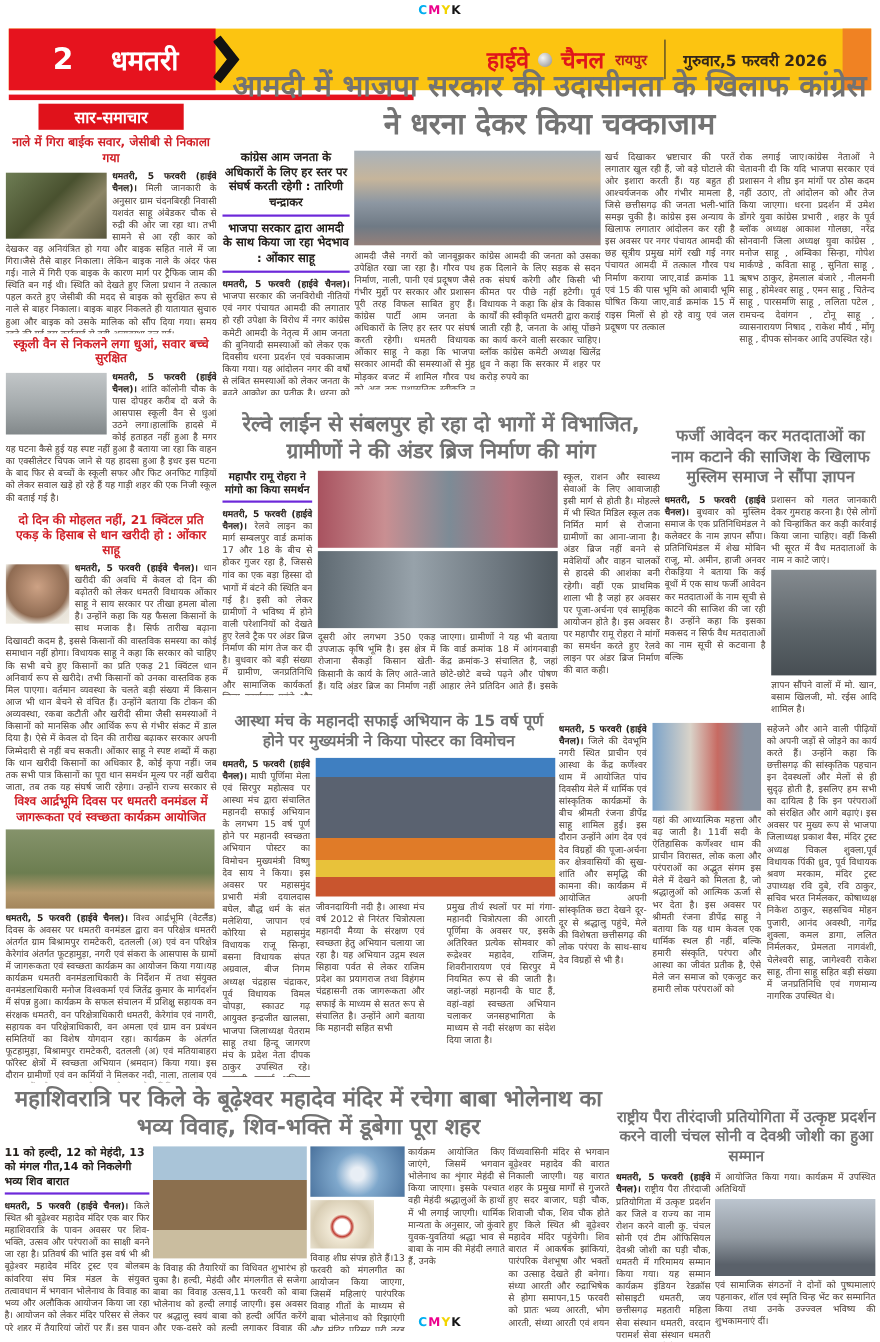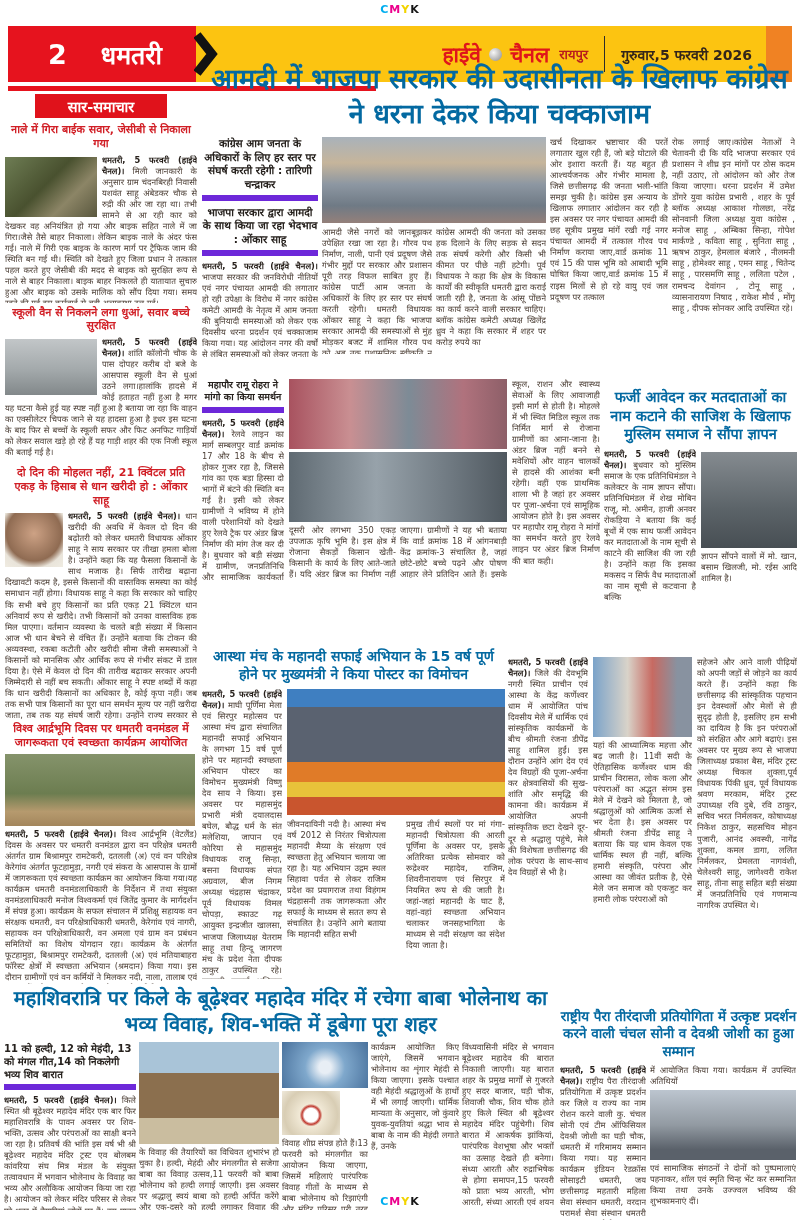--- a/index.html
+++ b/index.html
@@ -23,23 +23,23 @@
   .city{color:#b91c1c;font-size:13px;font-weight:bold;margin-left:2px;}
   .vdiv{width:1px;height:36px;background:#2b2b2b;margin:0 8px;}
   .mdate{color:#33261a;font-size:14px;font-weight:bold;}
   #red-underbar{position:absolute;left:8px;top:86px;width:368px;height:5px;background:#e6131e;}
 
   
   .bt{font-size:8.3px;line-height:1.33;text-align:justify;color:#4e4138;margin:0 0 3px 0;}
   .dl{font-weight:bold;color:#27201b;}
   .clip{overflow:hidden;}
   .rh{color:#d11f26;font-weight:bold;text-align:center;line-height:1.25;}
-  .bh{color:#0369a1;font-weight:bold;text-align:center;line-height:1.28;}
+  .bh{color:#737373;font-weight:bold;text-align:center;line-height:1.28;}
   .sh{font-weight:bold;color:#26211d;text-align:center;font-size:10.5px;line-height:1.3;
-      border-bottom:6px solid #6d28d9;padding-bottom:3px;margin-bottom:5px;}
+      border-bottom:2px solid #6d28d9;padding-bottom:3px;margin-bottom:5px;}
   .photo{background:#999;}
 
   
   #brief{position:absolute;left:5px;top:94px;width:192px;height:890px;overflow:hidden;}
   #brief-banner{width:132px;margin:0 auto 5px auto;background:#e0121b;color:#fff;
       font-weight:bold;font-size:14.5px;text-align:center;padding:2px 0;}
   #brief .rh{font-size:11px;margin:3px 0 4px 0;}
   .ph-l{float:left;margin:2px 5px 2px 0;}
   .p-jcb{width:92px;height:60px;background:linear-gradient(135deg,#6e7d54,#49512f 45%,#8c8566 70%,#59573e);}
   .p-fog{width:92px;height:56px;background:linear-gradient(180deg,#c2c6c8,#a3a9ab 55%,#82888a);}
@@ -215,20 +215,21 @@
           <div class="bt">आमदी जैसे नगरों को जानबूझकर उपेक्षित रखा जा रहा है। गौरव पथ निर्माण, नाली, पानी एवं प्रदूषण जैसे गंभीर मुद्दों पर सरकार और प्रशासन पूरी तरह विफल साबित हुए हैं। कांग्रेस पार्टी आम जनता के अधिकारों के लिए हर स्तर पर संघर्ष करती रहेगी। धमतरी विधायक ओंकार साहू ने कहा कि भाजपा सरकार आमदी की समस्याओं से मुंह मोड़कर बजट में शामिल गौरव पथ को अब तक प्रशासनिक स्वीकृति न देकर नगर के साथ भेदभाव कर रही है।</div>
           <div class="bt">कांग्रेस आमदी की जनता को उसका हक दिलाने के लिए सड़क से सदन तक संघर्ष करेगी और किसी भी कीमत पर पीछे नहीं हटेगी। पूर्व विधायक ने कहा कि क्षेत्र के विकास कार्यों की स्वीकृति धमतरी द्वारा कराई जाती रही है, जनता के आंसू पोंछने का कार्य करने वाली सरकार चाहिए। ब्लॉक कांग्रेस कमेटी अध्यक्ष खिलेंद्र ध्रुव ने कहा कि सरकार में शहर पर करोड़ रुपये का</div>
         </div>
       </div>
       <div id="lead-col4" class="bt lead-col">खर्च दिखाकर भ्रष्टाचार की परतें लगातार खुल रही हैं, जो बड़े घोटाले की ओर इशारा करती हैं। यह बहुत ही आश्चर्यजनक और गंभीर मामला है, जिसे छत्तीसगढ़ की जनता भली-भांति समझ चुकी है। कांग्रेस इस अन्याय के खिलाफ लगातार आंदोलन कर रही है इस अवसर पर नगर पंचायत आमदी की छह सूत्रीय प्रमुख मांगें रखी गई नगर पंचायत आमदी में तत्काल गौरव पथ निर्माण कराया जाए,वार्ड क्रमांक 11 एवं 15 की पास भूमि को आबादी भूमि घोषित किया जाए,वार्ड क्रमांक 15 में राइस मिलों से हो रहे वायु एवं जल प्रदूषण पर तत्काल</div>
       <div id="lead-col5" class="bt lead-col">रोक लगाई जाए।कांग्रेस नेताओं ने चेतावनी दी कि यदि भाजपा सरकार एवं प्रशासन ने शीघ्र इन मांगों पर ठोस कदम नहीं उठाए, तो आंदोलन को और तेज किया जाएगा। धरना प्रदर्शन में उमेश डोंगरे युवा कांग्रेस प्रभारी , शहर के पूर्व ब्लॉक अध्यक्ष आकाश गोलछा, नरेंद्र सोनवानी जिला अध्यक्ष युवा कांग्रेस , मनोज साहू , अम्बिका सिन्हा, गोपेश मार्कण्डे , कविता साहू , सुनिता साहू , ऋषभ ठाकुर, हेमलाल बंजारे , नीलमनी साहू , होमेश्वर साहू , एमन साहू , चितेन्द साहू , पारसमणि साहू , ललिता पटेल , रामचन्द देवांगन , टोनू साहू , व्यासनारायण निषाद , राकेश मौर्य , मोंगू साहू , दीपक सोनकर आदि उपस्थित रहे।</div>
     </div>
   </div>
 
   <div id="railway">
+    <div class="bh">रेल्वे लाईन से संबलपुर हो रहा दो भागों में विभाजित, ग्रामीणों ने की अंडर ब्रिज निर्माण की मांग</div>
     <div id="rail-content">
       <div id="rail-sub">
         <div class="sh" style="font-size:9.5px;">महापौर रामू रोहरा ने मांगो का किया समर्थन</div>
         <p class="bt">
           <span class="dl">धमतरी, 5 फरवरी (हाईवे चैनल)।</span>
           <span>रेलवे लाइन का मार्ग सम्बलपुर वार्ड क्रमांक 17 और 18 के बीच से होकर गुजर रहा है, जिससे गांव का एक बड़ा हिस्सा दो भागों में बंटने की स्थिति बन गई है। इसी को लेकर ग्रामीणों ने भविष्य में होने वाली परेशानियों को देखते हुए रेलवे ट्रैक पर अंडर ब्रिज निर्माण की मांग तेज कर दी है। बुधवार को बड़ी संख्या में ग्रामीण, जनप्रतिनिधि और सामाजिक कार्यकर्ता जिला कार्यालय पहुंचे और जिला प्रशासन को ज्ञापन सौंपा। ग्रामीणों ने बताया कि वर्तमान में जिस स्थान से रेलवे लाइन गुजर रही है, उसके एक ओर मुख्य केनाल स्थित है और</span>
         </p>
       </div>
       <div id="rail-mid">
         <div class="photo p-rail1"></div>
@@ -245,20 +246,21 @@
   <div id="muslim">
     <div class="bh">फर्जी आवेदन कर मतदाताओं का नाम कटाने की साजिश के खिलाफ मुस्लिम समाज ने सौंपा ज्ञापन</div>
     <div id="muslim-content">
       <div id="muslim-c1">
         <p class="bt">
           <span class="dl">धमतरी, 5 फरवरी (हाईवे चैनल)।</span>
           <span>बुधवार को मुस्लिम समाज के एक प्रतिनिधिमंडल ने कलेक्टर के नाम ज्ञापन सौंपा। प्रतिनिधिमंडल में शेख मोबिन राजू, मो. अमीन, हाजी अनवर रोकड़िया ने बताया कि कई बूथों में एक साथ फर्जी आवेदन कर मतदाताओं के नाम सूची से काटने की साजिश की जा रही है। उन्होंने कहा कि इसका मकसद न सिर्फ वैध मतदाताओं का नाम सूची से कटवाना है बल्कि</span>
         </p>
       </div>
       <div id="muslim-c2">
+        <div class="bt">प्रशासन को गलत जानकारी देकर गुमराह करना है। ऐसे लोगों को चिन्हांकित कर कड़ी कार्रवाई किया जाना चाहिए। वहीं किसी भी सूरत में वैध मतदाताओं के नाम न काटे जाएं।</div>
         <div class="photo p-muslim"></div>
         <div class="bt">ज्ञापन सौंपने वालों में मो. खान, बसाम खिलजी, मो. रईस आदि शामिल है।</div>
       </div>
     </div>
   </div>
 
   <div id="aastha">
     <div class="bh">आस्था मंच के महानदी सफाई अभियान के 15 वर्ष पूर्ण होने पर मुख्यमंत्री ने किया पोस्टर का विमोचन</div>
     <div id="aastha-content">
       <div id="aastha-c1">

